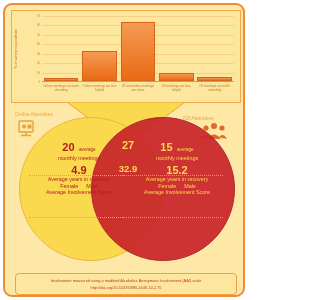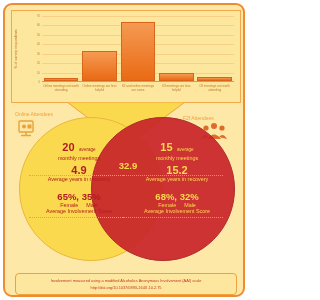--- a/index.html
+++ b/index.html
@@ -223,46 +223,45 @@
     <div class="divider-right" style="top:104px"></div>
 
     <div class="stat-block" id="left-stats">
       <div class="left-txt">
         <span class="num-lg">20</span>
         <span class="inline-sm">average</span>
       </div>
       <div class="left-small">monthly meetings</div>
       <div class="num-lg left-txt" style="margin-top:2px">4.9</div>
       <div class="left-small">Average years in recovery</div>
-      <div class="num-md left-txt" style="margin-top:8px">65%, 35%</div>
       <div class="left-small" style="display:flex;justify-content:center;gap:8px">
         <span>Female</span>
         <span>Male</span>
       </div>
       <div class="left-small">Average Involvement Score</div>
     </div>
 
     <div class="stat-block" id="right-stats">
       <div class="right-txt">
         <span class="num-lg">15</span>
         <span class="inline-sm">average</span>
       </div>
       <div class="right-small">monthly meetings</div>
       <div class="num-lg right-txt" style="margin-top:2px">15.2</div>
       <div class="right-small">Average years in recovery</div>
-      <div class="num-md right-txt" style="margin-top:8px">68%, 32%</div>
       <div class="right-small" style="display:flex;justify-content:center;gap:8px">
         <span>Female</span>
         <span>Male</span>
       </div>
       <div class="right-small">Average Involvement Score</div>
     </div>
 
     <div class="stat-block" id="mid-stats">
-      <div class="num-md mid-txt" style="margin-top:21px">32.9</div>
+      <div class="num-lg mid-txt">27</div>
+      <div class="num-md mid-txt" style="margin-top:12px">32.9</div>
     </div>
   </div>
 
   <div id="footer">
     <div id="footer-line1">Involvement measured using a modified Alcoholics Anonymous Involvement (AAI) scale</div>
     <div id="footer-line2">http://doi.org/10.1037/0893-164X.10.2.75</div>
   </div>
 
 </div>
 

